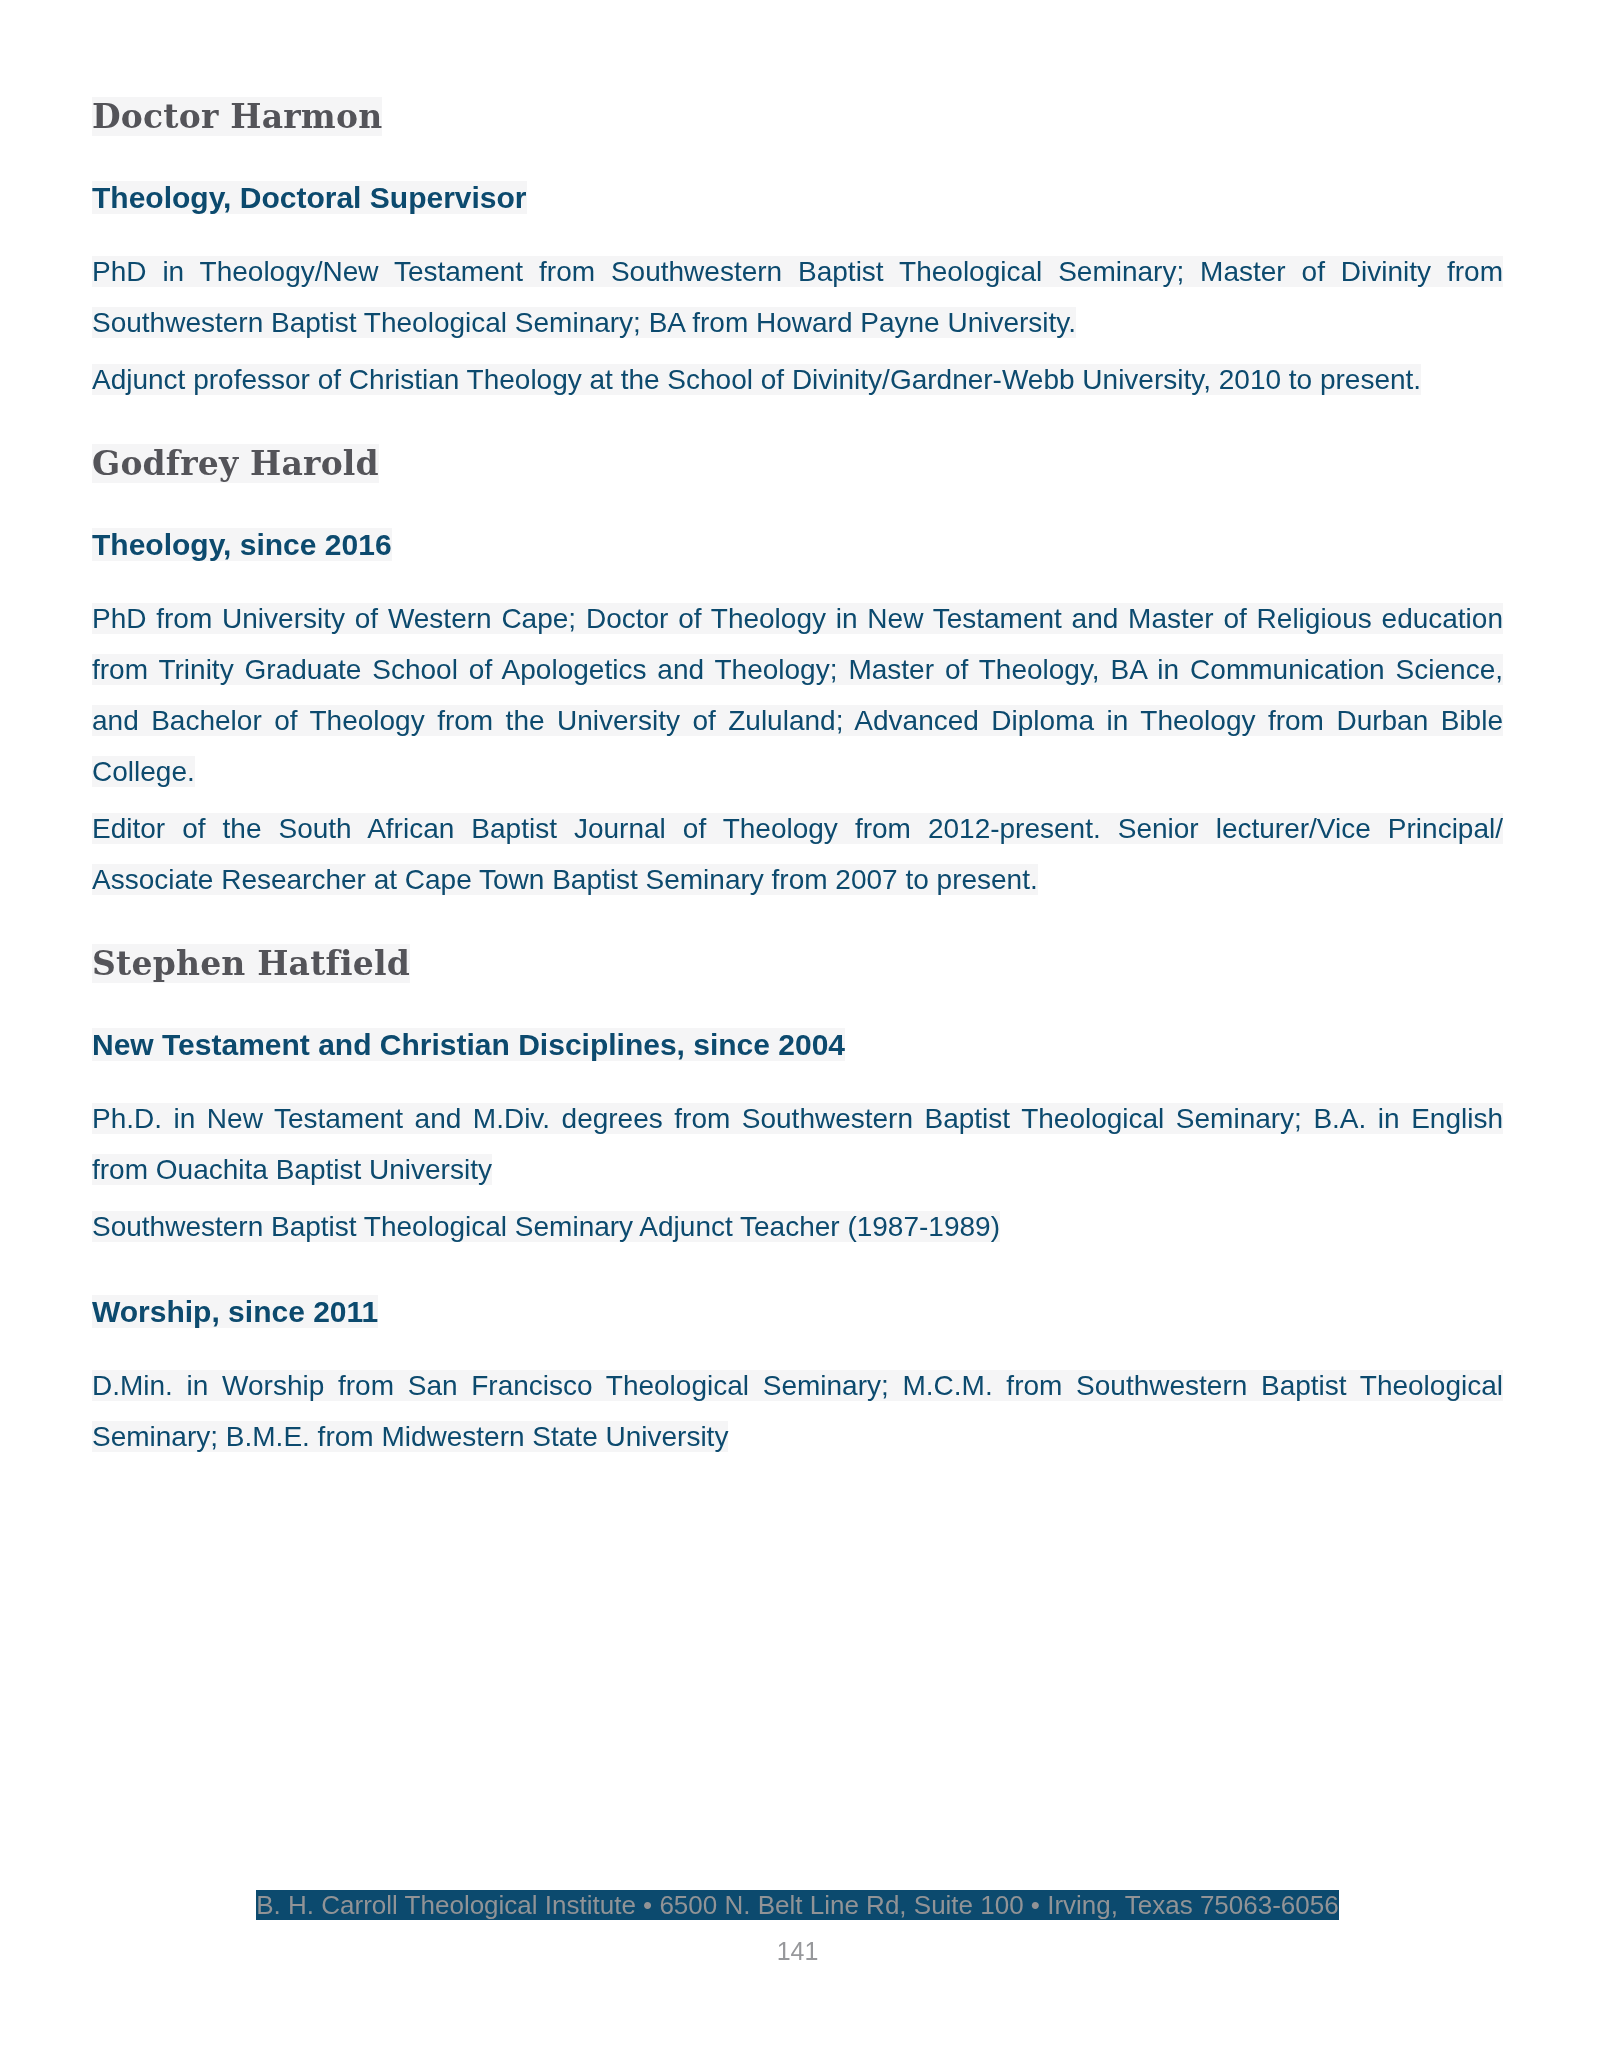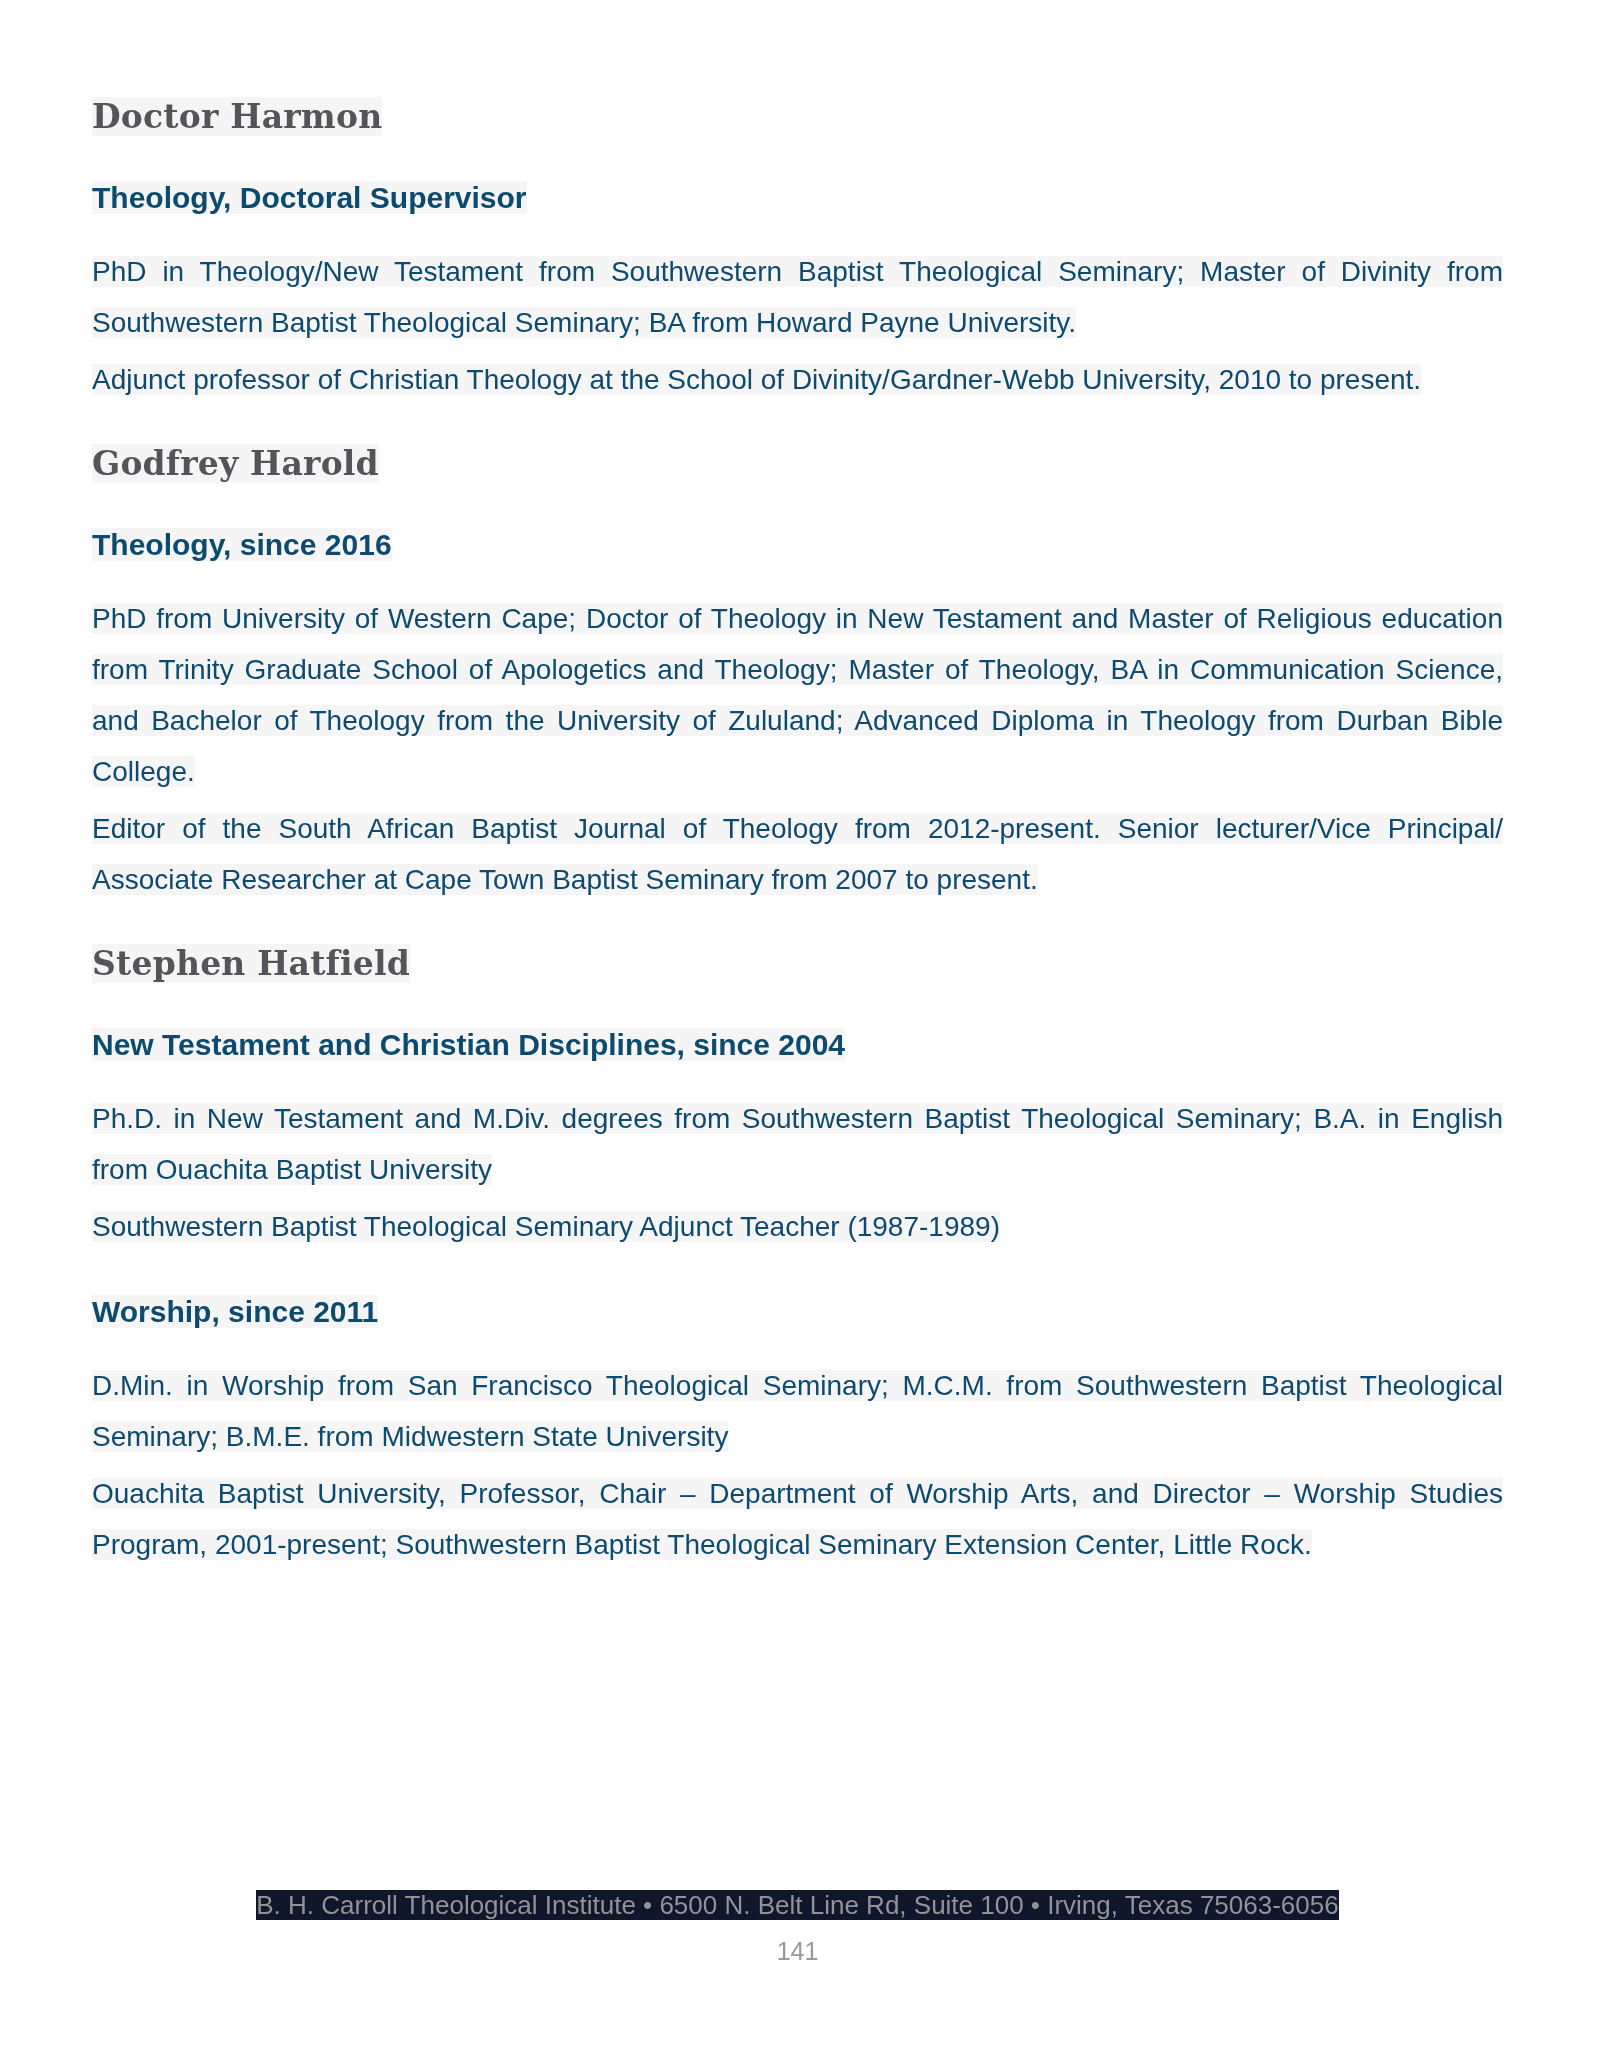--- a/index.html
+++ b/index.html
@@ -51,21 +51,21 @@
     position: absolute;
     top: 1884px;
     left: 92px;
     width: 1411px;
     text-align: center;
     font-family: "Liberation Sans", sans-serif;
     color: #919396;
     font-size: 26px;
     line-height: 43px;
   }
-  .footer .line > span { background: #0f172a; }
+  .footer .line > span { background: #0c4a6e; }
   .footer .pagenum {
     margin-top: 3px;
     font-size: 25px;
     color: #97989b;
     text-align: center;
   }
 </style>
 </head>
 <body>
 
@@ -89,21 +89,20 @@
     <section>
       <h2 class="name"><span>Stephen Hatfield</span></h2>
       <h3 class="role"><span>New Testament and Christian Disciplines, since 2004</span></h3>
       <p class="bio"><span>Ph.D. in New Testament and M.Div. degrees from Southwestern Baptist Theological Seminary; B.A. in English from Ouachita Baptist University</span></p>
       <p class="bio"><span>Southwestern Baptist Theological Seminary Adjunct Teacher (1987-1989)</span></p>
     </section>
 
     <section>
       <h3 class="role"><span>Worship, since 2011</span></h3>
       <p class="bio"><span>D.Min. in Worship from San Francisco Theological Seminary; M.C.M. from Southwestern Baptist Theological Seminary; B.M.E. from Midwestern State University</span></p>
-      <p class="bio"><span>Ouachita Baptist University, Professor, Chair – Department of Worship Arts, and Director – Worship Studies Program, 2001-present; Southwestern Baptist Theological Seminary Extension Center, Little Rock.</span></p>
     </section>
 
   </div>
 
   <div class="footer">
     <div class="line"><span>B. H. Carroll Theological Institute • 6500 N. Belt Line Rd, Suite 100 • Irving, Texas 75063-6056</span></div>
     <div class="pagenum">141</div>
   </div>
 </div>
 

